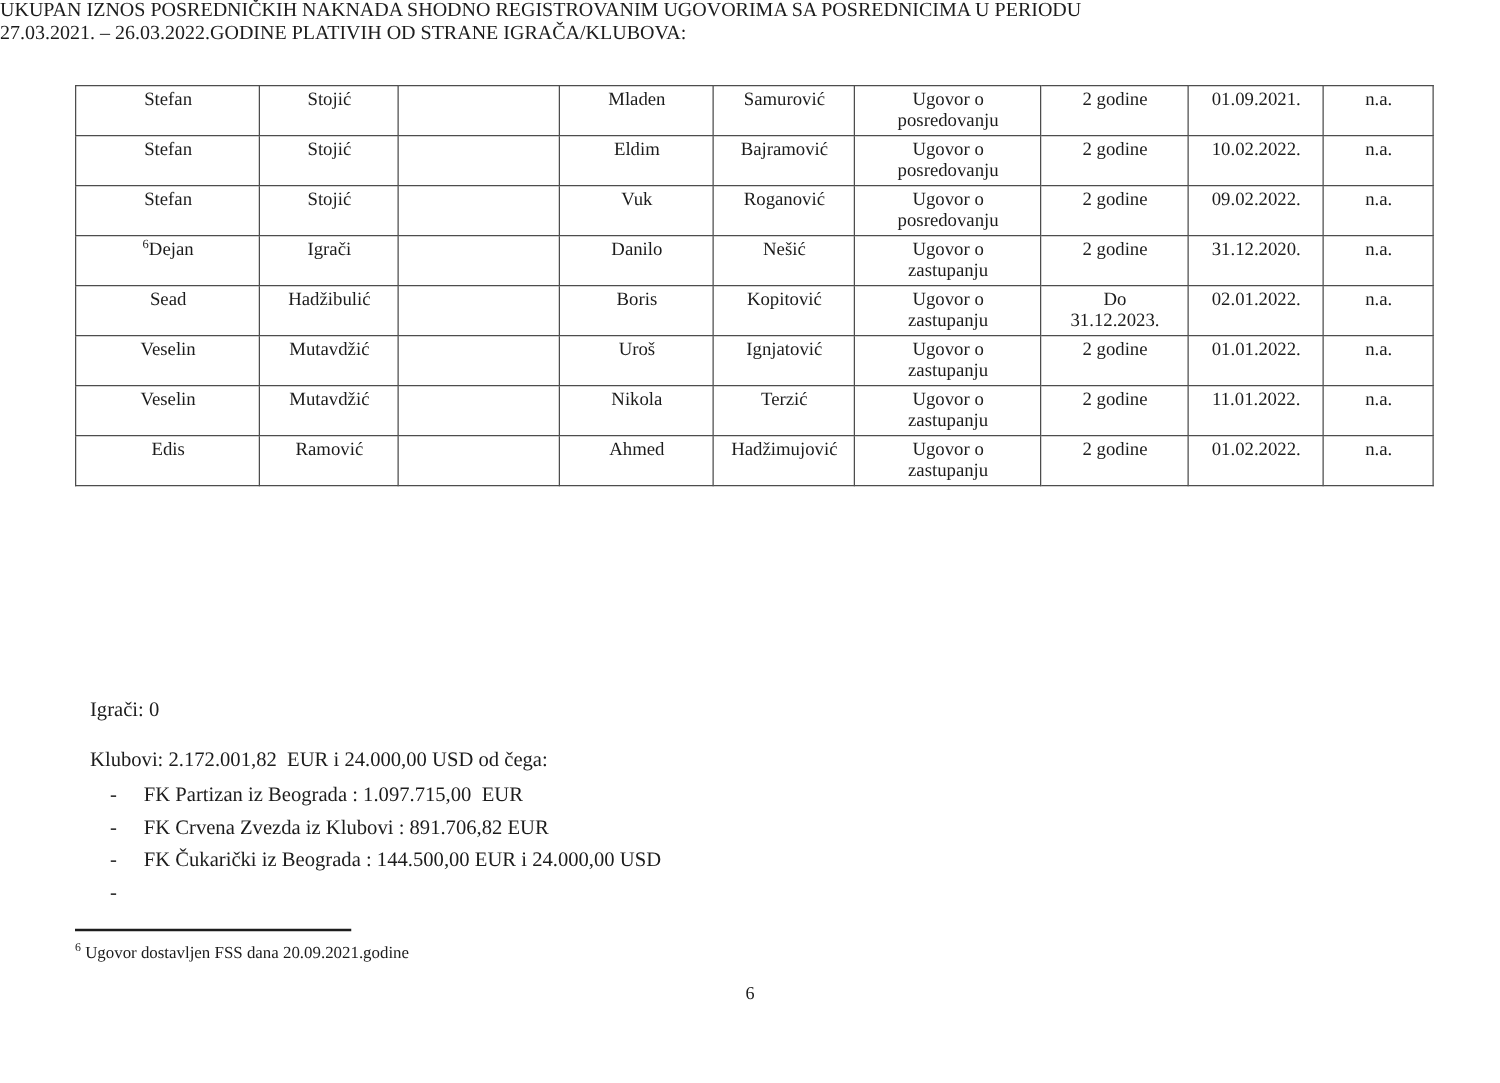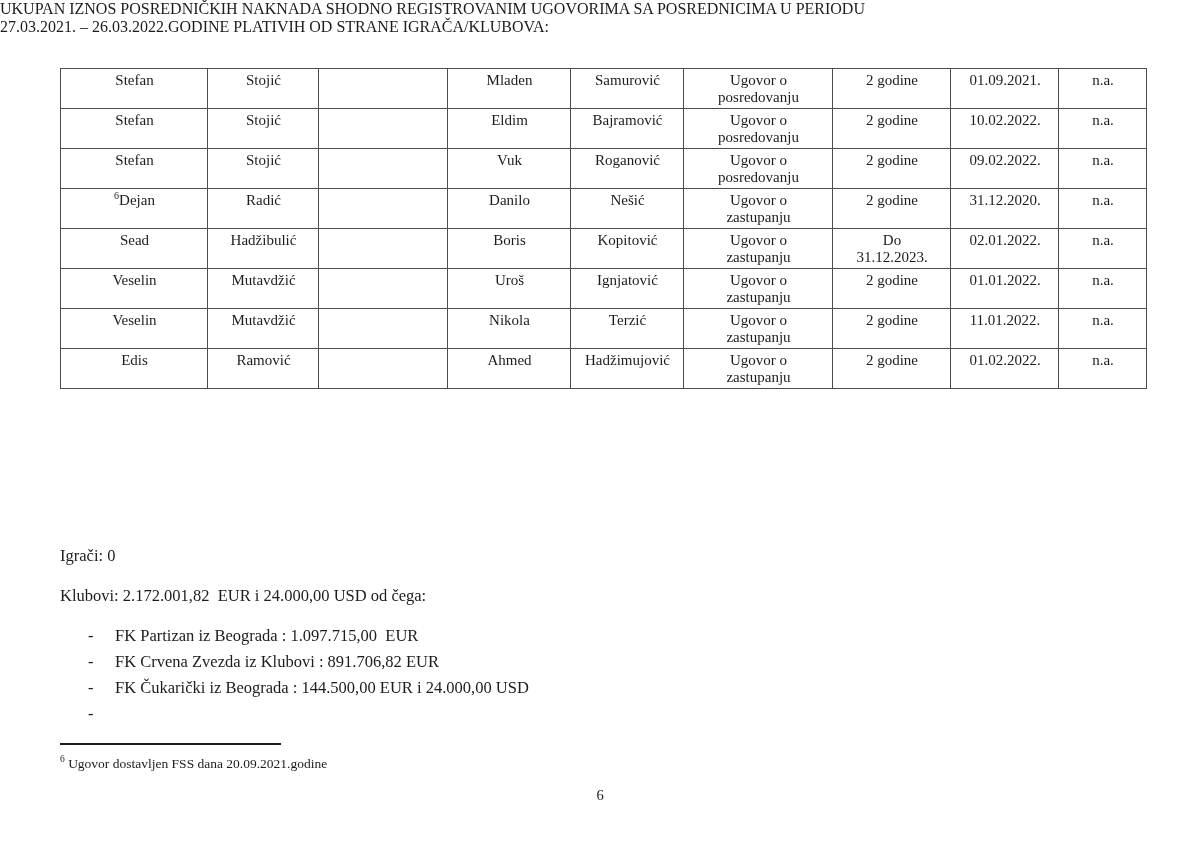--- a/index.html
+++ b/index.html
@@ -44,21 +44,21 @@
     width: 1085px;
     font-weight: bold;
     font-size: 17px;
     line-height: 28px;
     margin: 0;
   }
 
   .body-line {
     position: absolute;
     left: 60px;
-    margin: 0;
+    margin: 12px;
     font-size: 16.5px;
     line-height: 20px;
     white-space: pre-wrap;
   }
   .players-line { top: 546px; }
   .clubs-line   { top: 586px; text-align: right; }
 
   .club-list {
     position: absolute;
     left: 88px;
@@ -153,21 +153,21 @@
           <td>Vuk</td>
           <td>Roganović</td>
           <td>Ugovor o
 posredovanju</td>
           <td>2 godine</td>
           <td>09.02.2022.</td>
           <td>n.a.</td>
         </tr>
         <tr>
           <td><sup>6</sup>Dejan</td>
-          <td>Radić</td>
+          <td>Igrači</td>
           <td></td>
           <td>Danilo</td>
           <td>Nešić</td>
           <td>Ugovor o
 zastupanju</td>
           <td>2 godine</td>
           <td>31.12.2020.</td>
           <td>n.a.</td>
         </tr>
         <tr>

